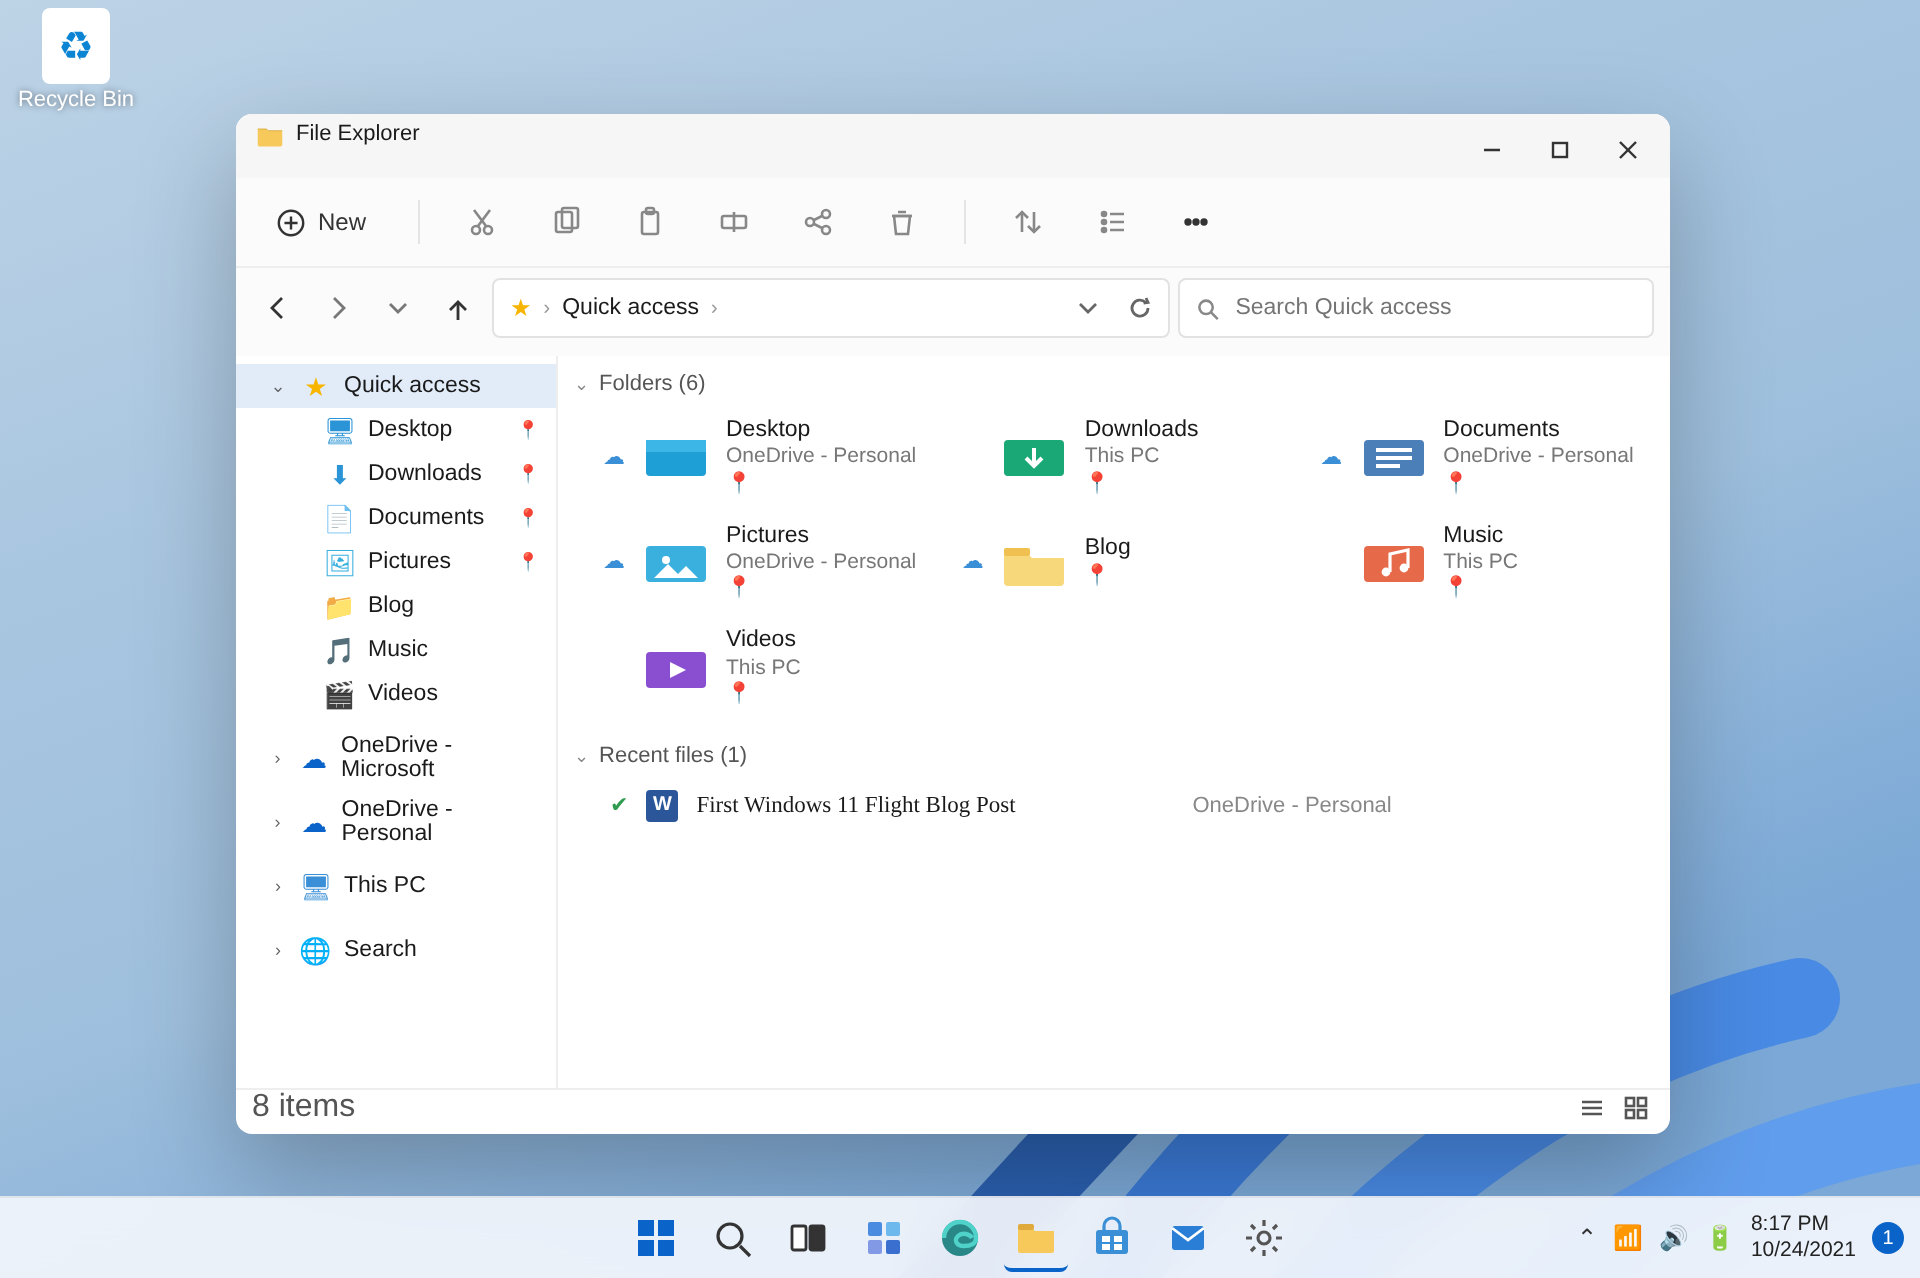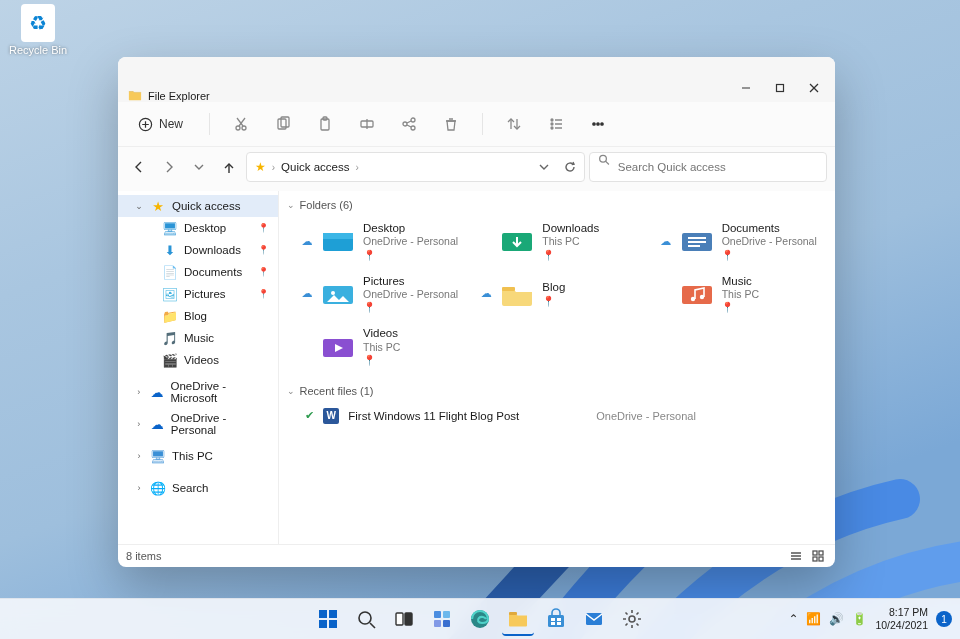--- a/index.html
+++ b/index.html
@@ -6,21 +6,21 @@
   .desktop{position:relative;width:960px;height:639px;background:linear-gradient(160deg,#bdd3e6 0%,#a9c6e0 30%,#9ebfdd 55%,#7ba8d6 80%);}
   .bloom{position:absolute;right:-120px;bottom:-100px;width:700px;height:500px;}
   .bloom svg{width:100%;height:100%;}
   
   .recycle{position:absolute;left:8px;top:4px;width:60px;text-align:center;}
   .recycle .bin{width:34px;height:38px;margin:0 auto 2px;background:#fff;border-radius:4px;display:flex;align-items:center;justify-content:center;}
   .recycle .bin span{color:#0b84d4;font-size:20px;}
   .recycle .lbl{color:#fff;font-size:11px;text-shadow:0 0 3px rgba(0,0,0,.5);}
   
   .win{position:absolute;left:118px;top:57px;width:717px;height:510px;background:#fff;border-radius:8px;box-shadow:0 20px 50px rgba(0,0,0,.25);display:flex;flex-direction:column;overflow:hidden;}
-  .titlebar{height:28px;display:flex;align-items:flex-end;padding:17px 4px 0 10px;background:#f6f6f6;}
+  .titlebar{height:28px;display:flex;align-items:flex-start;padding:4px 4px 0 10px;background:#f6f6f6;}
   .titlebar .folder-ico{width:14px;height:14px;margin-right:6px;display:flex;align-items:center;}
   .titlebar .folder-ico svg{width:14px;height:14px;}
   .titlebar .title{font-size:11px;flex:1;}
   .winctrl{display:flex;}
   .winctrl div{width:34px;height:28px;display:flex;align-items:center;justify-content:center;color:#555;}
   .winctrl svg{width:10px;height:10px;stroke:#333;stroke-width:1.2;fill:none;}
   
   .toolbar{height:44px;display:flex;align-items:center;padding:0 10px;gap:12px;background:#fbfbfb;border-bottom:1px solid #eee;}
   .tbtn{width:30px;height:30px;display:flex;align-items:center;justify-content:center;border-radius:4px;color:#888;}
   .tbtn.enabled{color:#333;}
@@ -33,21 +33,21 @@
   .navbtn{width:26px;height:26px;display:flex;align-items:center;justify-content:center;color:#777;border-radius:4px;}
   .navbtn.enabled{color:#333;}
   .navbtn svg{width:14px;height:14px;stroke:currentColor;fill:none;stroke-width:1.4;}
   .crumb{flex:1;height:28px;border:1px solid #e2e2e2;border-radius:4px;display:flex;align-items:center;padding:0 8px;gap:6px;background:#fff;}
   .crumb .star{color:#f7b500;}
   .crumb .sep{color:#999;font-size:10px;}
   .crumb .txt{font-size:11.5px;}
   .crumb .spacer{flex:1;}
   .crumb .dd,.crumb .rf{color:#666;display:flex;align-items:center;}
   .crumb svg{width:12px;height:12px;stroke:currentColor;fill:none;stroke-width:1.4;}
-  .search{width:220px;height:28px;border:1px solid #e2e2e2;border-radius:4px;display:flex;padding:0 8px;gap:6px;background:#fff;color:#888;}
+  .search{width:220px;height:28px;border:1px solid #e2e2e2;border-radius:4px;display:flex;align-items:center;padding:0 8px;gap:6px;background:#fff;color:#888;}
   .search input{border:none;outline:none;width:100%;font-size:11.5px;color:#333;}
   .search svg{width:13px;height:13px;stroke:#888;fill:none;stroke-width:1.5;}
   
   .body{flex:1;display:flex;min-height:0;}
   .sidebar{width:160px;border-right:1px solid #eee;overflow-y:auto;padding-top:4px;}
   .side-item{display:flex;align-items:center;height:22px;padding:0 8px 0 16px;gap:6px;font-size:11.5px;}
   .side-item.sub{padding-left:28px;}
   .side-item.top{font-weight:400;}
   .side-item.active{background:#e2ecf9;}
   .side-item .chev{width:10px;color:#666;font-size:9px;display:inline-flex;justify-content:center;}
@@ -64,36 +64,36 @@
   .tile .fic{width:34px;height:28px;display:flex;align-items:center;justify-content:center;}
   .tile .fic svg{width:34px;height:28px;}
   .tile .txts{display:flex;flex-direction:column;line-height:1.25;}
   .tile .t1{font-size:11.5px;}
   .tile .t2{font-size:10.5px;color:#777;}
   .tile .badge{width:12px;text-align:center;color:#3a8fd6;font-size:11px;}
   .recent{display:flex;align-items:center;gap:8px;padding:4px;margin-left:14px;border-radius:4px;}
   .recent .ric{width:18px;height:18px;display:flex;align-items:center;justify-content:center;}
   .recent .ric span{background:#2b579a;color:#fff;font-size:10px;font-weight:bold;width:16px;height:16px;display:flex;align-items:center;justify-content:center;border-radius:2px;}
   .recent .sync{color:#2e9b4f;font-size:11px;}
-  .recent .rname{flex:0 0 240px;font-size:11.5px;}
+  .recent .rname{flex:0 0 240px;font-size:11.5px;font-family:Liberation Serif, serif;}
   .recent .rloc{font-size:11px;color:#888;}
   
-  .status{height:22px;border-top:1px solid #eee;display:flex;align-items:center;padding:0 8px;font-size:11px;color:#555;}
+  .status{height:22px;border-top:1px solid #eee;display:flex;padding:0 8px;font-size:16px;color:#555;}
   .status .sp{flex:1;}
   .status .vbtn{width:18px;height:18px;display:flex;align-items:center;justify-content:center;margin-left:4px;}
   .status .vbtn svg{width:12px;height:12px;stroke:#555;fill:none;stroke-width:1.3;}
   
   .taskbar{position:absolute;left:0;right:0;bottom:0;height:40px;background:rgba(243,246,252,.92);backdrop-filter:blur(8px);display:flex;align-items:center;border-top:1px solid rgba(0,0,0,.05);}
   .tb-center{position:absolute;left:50%;transform:translateX(-50%);display:flex;gap:6px;align-items:center;}
   .tb-item{width:32px;height:32px;display:flex;align-items:center;justify-content:center;border-radius:4px;}
   .tb-item svg{width:22px;height:22px;}
   .tb-right{position:absolute;right:8px;display:flex;align-items:center;gap:8px;}
   .tb-tray{display:flex;gap:8px;align-items:center;color:#333;}
   .tb-tray span{font-size:12px;}
-  .tb-clock{text-align:right;font-size:10.5px;line-height:1.2;color:#222;}
+  .tb-clock{font-size:10.5px;line-height:1.2;color:#222;}
   .tb-notif{width:16px;height:16px;background:#0a63c9;border-radius:50%;display:flex;align-items:center;justify-content:center;color:#fff;font-size:10px;}
 </style>
 </head>
 <body>
 
 <div class="desktop">
   <div class="bloom">
     <svg viewBox="0 0 700 500">
         <g fill="none" stroke-width="40" stroke-linecap="round" opacity="0.8">
       <path d="M120 480 Q 260 260 420 200" stroke="#2c6fd6"></path>

